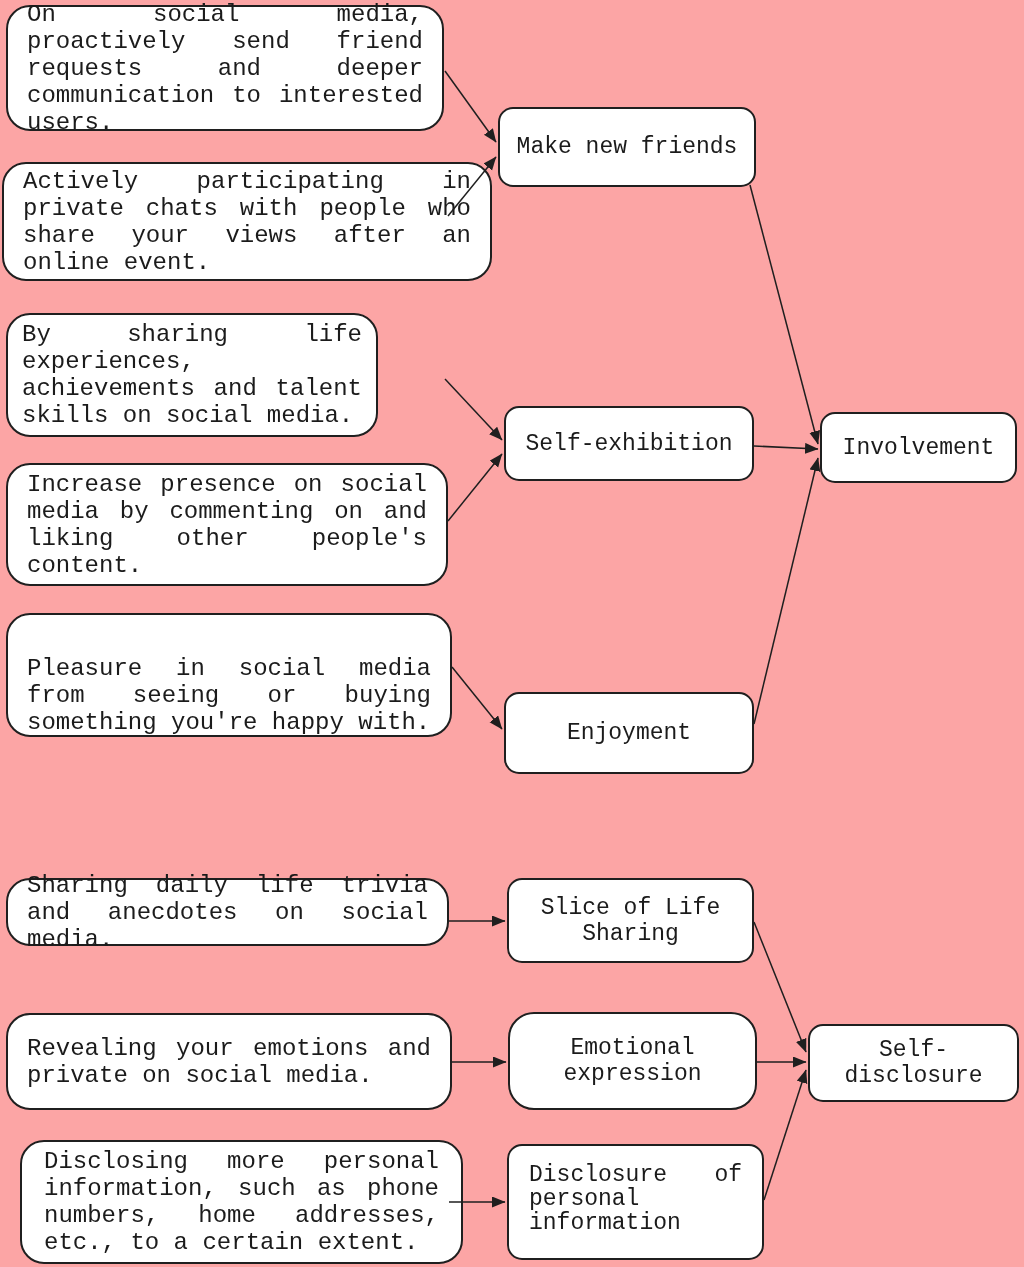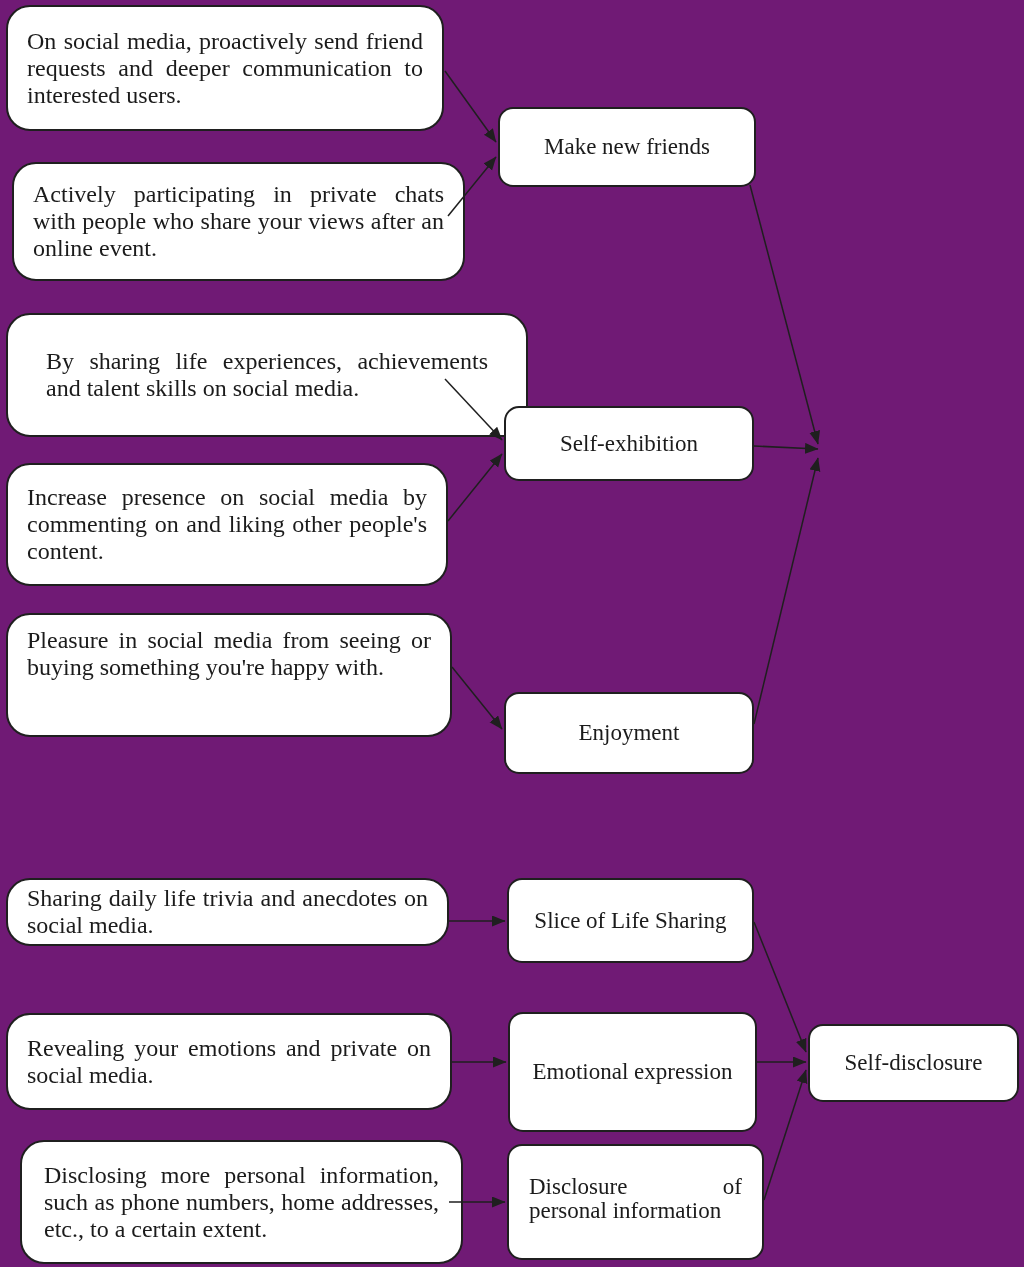--- a/index.html
+++ b/index.html
@@ -1,20 +1,20 @@
 <!DOCTYPE html>
 <html><head>
 <meta charset="utf-8">
 <style>
   html,body{margin:0;padding:0;background:#ffffff;}
   .stage{
     position:relative;
     width:1024px;height:1267px;
-    background:#701a75;
-    font-family:Liberation Serif, serif;
+    background:#fca5a5;
+    font-family:Liberation Mono, monospace;
     color:#1b1b1b;
     overflow:hidden;
   }
   .arrows{
     position:absolute;left:0;top:0;z-index:3;
     pointer-events:none;
   }
   .box{
     position:absolute;
     box-sizing:border-box;
@@ -87,66 +87,69 @@
     <line x1="449" y1="1202" x2="505" y2="1202" stroke="#1f1f1f" stroke-width="1.5" marker-end="url(#ah)"></line>
     <line x1="754" y1="922" x2="806" y2="1052" stroke="#1f1f1f" stroke-width="1.5" marker-end="url(#ah)"></line>
     <line x1="757" y1="1062" x2="806" y2="1062" stroke="#1f1f1f" stroke-width="1.5" marker-end="url(#ah)"></line>
     <line x1="764" y1="1200" x2="806" y2="1070" stroke="#1f1f1f" stroke-width="1.5" marker-end="url(#ah)"></line>
   </svg>
 
   <div class="box dbox" style="left:6px;top:5px;width:438px;height:126px;">
     <p>On social media, proactively send friend requests and deeper communication to interested users.</p>
   </div>
 
-  <div class="box dbox" style="left:12px;top:162px;width:453px;height:119px;">
+  <div class="box dbox" style="left:2px;top:162px;width:490px;height:119px;">
     <p>Actively participating in private chats with people who share your views after an online event.</p>
   </div>
 
-  <div class="box dbox" style="left:6px;top:313px;width:522px;height:124px;padding:0 38px;">
+  <div class="box dbox" style="left:6px;top:313px;width:372px;height:124px;padding:0 14px;">
     <p>By sharing life experiences, achievements and talent skills on social media.</p>
   </div>
 
   <div class="box dbox" style="left:6px;top:463px;width:442px;height:123px;">
     <p>Increase presence on social media by commenting on and liking other people's content.</p>
   </div>
 
-  <div class="box dbox" style="left:6px;top:613px;width:446px;height:124px;align-items:flex-start;padding-top:12px;">
+  <div class="box dbox" style="left:6px;top:613px;width:446px;height:124px;align-items:flex-start;padding-top:40px;">
     <p>Pleasure in social media from seeing or buying something you're happy with.</p>
   </div>
 
   <div class="box nbox" style="left:498px;top:107px;width:258px;height:80px;">
     <span>Make new friends</span>
   </div>
 
   <div class="box nbox" style="left:504px;top:406px;width:250px;height:75px;">
     <span>Self-exhibition</span>
   </div>
 
   <div class="box nbox" style="left:504px;top:692px;width:250px;height:82px;">
     <span>Enjoyment</span>
   </div>
 
+  <div class="box nbox" style="left:820px;top:412px;width:197px;height:71px;">
+    <span>Involvement</span>
+  </div>
 
   <div class="box dbox" style="left:6px;top:878px;width:443px;height:68px;">
     <p>Sharing daily life trivia and anecdotes on social media.</p>
   </div>
 
   <div class="box dbox" style="left:6px;top:1013px;width:446px;height:97px;">
     <p>Revealing your emotions and private on social media.</p>
   </div>
 
   <div class="box dbox" style="left:20px;top:1140px;width:443px;height:124px;padding:0 22px;">
     <p>Disclosing more personal information, such as phone numbers, home addresses, etc., to a certain extent.</p>
   </div>
 
   <div class="box nbox" style="left:507px;top:878px;width:247px;height:85px;">
     <span>Slice of Life Sharing</span>
   </div>
 
-  <div class="box nbox" style="left:508px;top:1012px;width:249px;height:120px;">
+  <div class="box nbox" style="left:508px;top:1012px;width:249px;height:98px;border-radius:26px;">
     <span>Emotional expression</span>
   </div>
 
   <div class="box nbox-justify" style="left:507px;top:1144px;width:257px;height:116px;">
     <span class="spread">Disclosure of</span>
     <span class="plain">personal information</span>
   </div>
 
   <div class="box nbox" style="left:808px;top:1024px;width:211px;height:78px;">
     <span>Self-disclosure</span>

